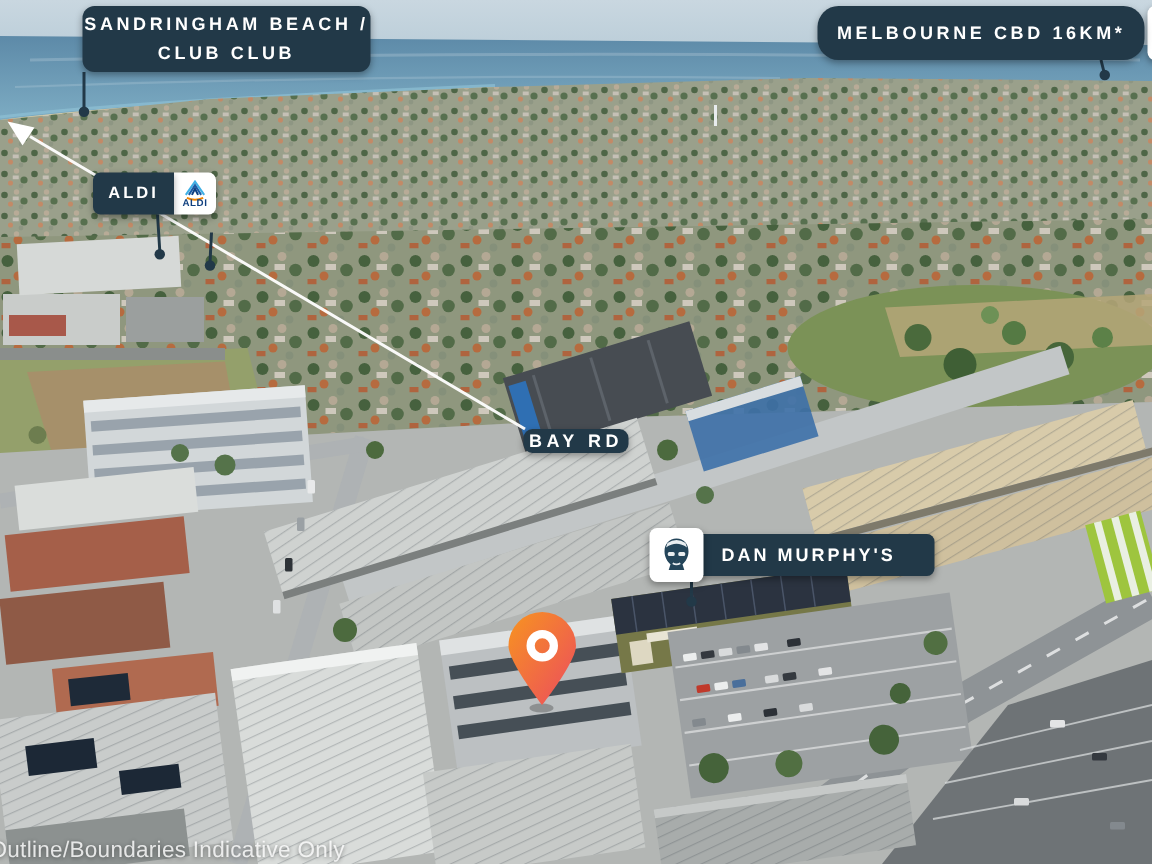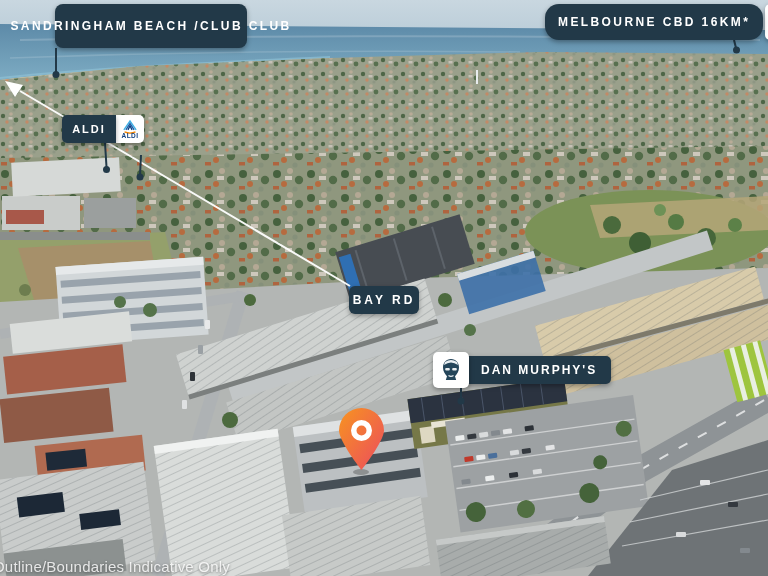--- a/index.html
+++ b/index.html
@@ -2,44 +2,44 @@
 <html><head>
 <meta charset="utf-8">
 <style>
   html,body{margin:0;padding:0;background:#1a1a1a;}
   .stage{position:relative;width:768px;height:576px;overflow:hidden;
          font-family:"Liberation Sans",sans-serif;background:#9aa08b;}
   svg.scene,svg.overlay{position:absolute;left:0;top:0;}
   svg.overlay{z-index:5;}
   
   .lbl{position:absolute;z-index:10;background:#223948;color:#fff;font-weight:bold;
-       display:flex;align-items:center;justify-content:center;
+       display:flex;flex-direction:column;align-items:center;justify-content:center;
        text-align:center;border-radius:6px;box-shadow:0 2px 5px rgba(0,0,0,.35);}
   .lbl .ln{display:block;white-space:nowrap;}
   .grp{position:absolute;z-index:10;display:flex;align-items:stretch;}
   .tile{background:#fff;border-radius:5px;display:flex;flex-direction:column;
         align-items:center;justify-content:center;box-shadow:0 2px 5px rgba(0,0,0,.35);}
   #lbl-sandringham{left:55px;top:4px;width:192px;height:44px;font-size:12px;
                    letter-spacing:2.4px;line-height:1.55;border-radius:8px;}
   #grp-cbd{left:545px;top:4px;height:36px;}
   #lbl-cbd{position:static;height:36px;padding:0 13px;font-size:12px;letter-spacing:2.4px;
            border-radius:14px;justify-content:center;}
   #tile-cbd{width:30px;height:36px;margin-left:2px;}
   #grp-aldi{left:30px;top:115px;height:28px;padding-left:32px;}
   #lbl-aldi{position:static;width:54px;height:28px;font-size:11px;letter-spacing:2px;
             border-radius:5px 0 0 5px;}
   #tile-aldi{width:28px;height:28px;border-radius:0 5px 5px 0;}
   #tile-aldi .aldi-word{font-size:6.5px;font-weight:bold;color:#11407f;letter-spacing:.4px;
                         margin-top:-2px;}
   #lbl-natstorage{left:137px;top:117px;width:95px;height:38px;font-size:11px;
                   letter-spacing:2px;line-height:1.55;}
-  #lbl-bayrd{left:349px;top:286px;width:70px;height:28px;font-size:12px;letter-spacing:3px;}
+  #lbl-bayrd{left:349px;top:286px;width:70px;height:16px;font-size:12px;letter-spacing:3px;}
   #grp-dan{left:433px;top:352px;height:36px;align-items:center;}
   #tile-dan{width:36px;height:36px;z-index:2;}
-  #lbl-dan{position:static;height:28px;padding:0 14px 0 16px;margin-left:-4px;font-size:12px;
+  #lbl-dan{position:static;height:28px;padding:0 26px 0 16px;margin-left:-4px;font-size:12px;
            letter-spacing:2px;border-radius:0 5px 5px 0;z-index:1;}
   
   .disclaimer{position:absolute;left:-7px;bottom:1px;z-index:12;font-size:15px;
               color:rgba(255,255,255,.82);letter-spacing:.2px;
               text-shadow:0 1px 3px rgba(0,0,0,.45);}
 </style>
 </head>
 <body>
 
 <div class="stage">

